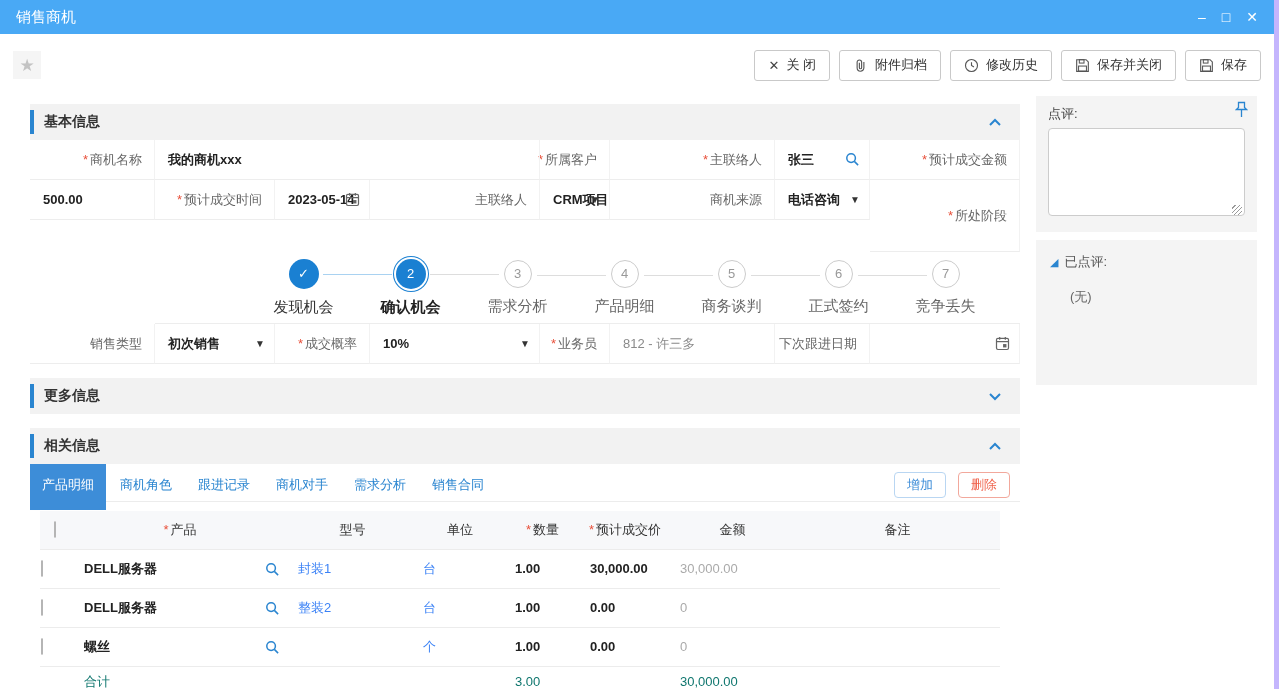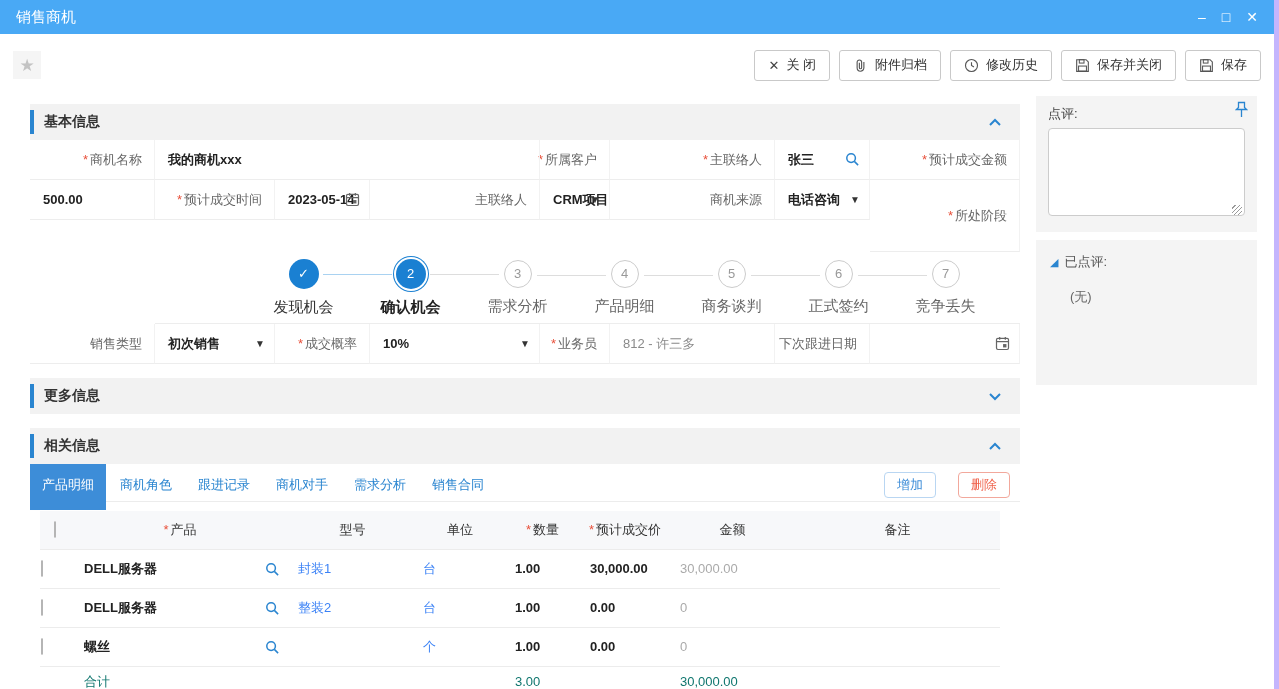--- a/index.html
+++ b/index.html
@@ -63,21 +63,21 @@
   .step.current .circle { box-shadow:0 0 0 2px #fff, 0 0 0 3px #1a80d2; }
   .step.pending .circle { width:28px; height:28px; background:#fff; border:1px solid #ccc; color:#999; }
   .step-label { margin-top:9px; font-size:15px; color:#666; }
   .step.done .step-label { color:#333; }
   .step.current .step-label { color:#222; font-weight:bold; }
 
   
   .tabs-row { display:flex; align-items:center; margin-top:5px; height:33px; border-bottom:1px solid #ececec; }
   .tab { height:49px; padding:0 12px; display:flex; align-items:center; font-size:13px; color:#2a85d0; margin-right:2px; cursor:default; }
   .tab.active { background:#3d8dd8; color:#fff; }
-  .tab-actions { margin-left:auto; display:flex; gap:22px; padding-right:10px; }
+  .tab-actions { margin-left:auto; display:flex; gap:12px; padding-right:10px; }
   .sm-btn { height:26px; padding:0 12px; border-radius:4px; background:#fff; font-size:13px; font-family:inherit; }
   .btn-add { color:#3d8dd8; border:1px solid #b9d6f2; }
   .btn-del { color:#f0614a; border:1px solid #f2a89c; }
 
   
   table.product-table { border-collapse:collapse; margin:9px 0 0 10px; width:960px; table-layout:fixed; }
   .product-table th { height:38px; background:#f7f8fa; font-weight:normal; font-size:13px; color:#333;
                       text-align:center; border-bottom:1px solid #ececec; }
   .product-table td { height:39px; font-size:13px; border-bottom:1px solid #ececec; }
   .chk { width:14px; height:14px; border:1px solid #b5b5b5; border-radius:2px; background:#fff; margin:0 auto; }

